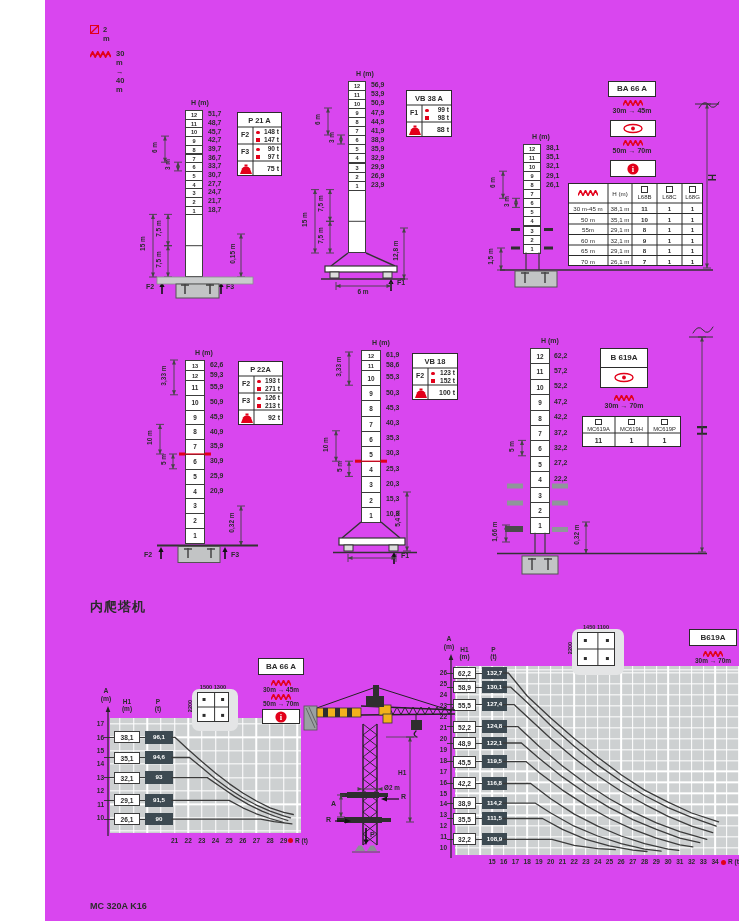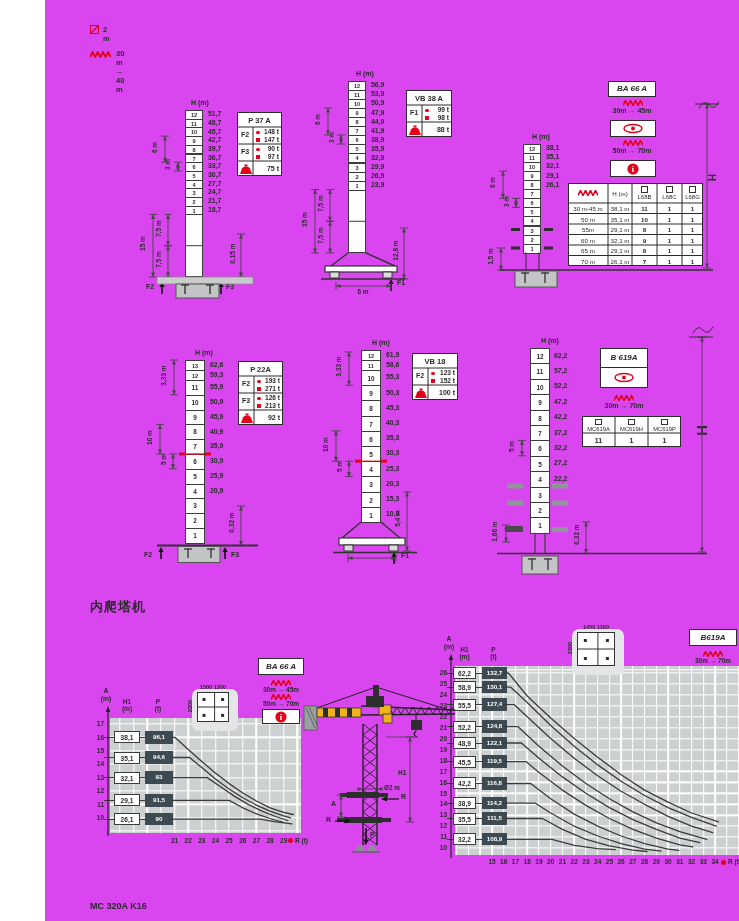--- a/index.html
+++ b/index.html
@@ -1,19 +1,19 @@
 <!DOCTYPE html>
 <html><head>
 <meta charset="utf-8">
 <style>
   html,body{margin:0;padding:0;background:#fff;}
   #root{position:relative;width:739px;height:921px;background:#d946ef;overflow:hidden;
         font-family:"Liberation Sans","DejaVu Sans",sans-serif;color:#2b2b2b;margin-left:45px;}
   .a{position:absolute;}
-  .bx{border:1.5px solid #2b2b2b;background:#fff;box-sizing:border-box;font-style:italic;}
+  .bx{border:1.5px solid #2b2b2b;background:#fff;box-sizing:border-box;}
   .cell{border:1px solid #3c3c3c;background:#fff;box-sizing:border-box;text-align:center;font-weight:bold;}
   .b{font-weight:bold;}
   svg{display:block;}
 </style>
 </head>
 <body>
 <div id="root">
 
 <div class="a" style="left:45px;top:25px;height:12px;">
   <span class="a" style="left:0;top:0;width:9px;height:9px;border:1.4px solid #e2001a;box-sizing:border-box;">
@@ -201,21 +201,21 @@
     <div class="a" style="left: 509px; top: 459.3px; width: 30px; font-size: 6.9px; font-weight: bold;">27,2</div>
     <div class="a cell" style="left: 485px; top: 471.2px; width: 20px; height: 16.4px; font-size: 6.4px; line-height: 15.4px;">4</div>
     <div class="a" style="left: 509px; top: 474.7px; width: 30px; font-size: 6.9px; font-weight: bold;">22,2</div>
     <div class="a cell" style="left: 485px; top: 486.6px; width: 20px; height: 16.4px; font-size: 6.4px; line-height: 15.4px;">3</div>
     <div class="a cell" style="left: 485px; top: 502px; width: 20px; height: 16.4px; font-size: 6.4px; line-height: 15.4px;">2</div>
     <div class="a cell" style="left: 485px; top: 517.4px; width: 20px; height: 16.4px; font-size: 6.4px; line-height: 15.4px;">1</div>
     <div class="a" style="left: 449px; top: 443px; width: 34px; font-size: 6.5px; font-weight: bold; transform: rotate(-90deg); text-align: center;">5 m</div>
     <div class="a" style="left: 432px; top: 528px; width: 34px; font-size: 6.5px; font-weight: bold; transform: rotate(-90deg); text-align: center;">1,66 m</div>
     <div class="a" style="left: 514px; top: 531px; width: 34px; font-size: 6.5px; font-weight: bold; transform: rotate(-90deg); text-align: center;">0,32 m</div>
     <div class="a bx" style="left: 192px; top: 112px; width: 45px; height: 64px;"></div>
-    <div class="a" style="left: 192px; top: 113px; width: 45px; height: 15px; font-size: 7.5px; font-weight: bold; text-align: center; line-height: 15px;">P 37 A</div>
+    <div class="a" style="left: 192px; top: 113px; width: 45px; height: 15px; font-size: 7.5px; font-weight: bold; text-align: center; line-height: 15px;">P 21 A</div>
     <div class="a" style="left: 192px; top: 131px; width: 16px; text-align: center; font-size: 7px; font-weight: bold;">F2</div>
     <div class="a" style="left: 211px; top: 130.5px; width: 3.6px; height: 3.6px; border-radius: 50%; background: rgb(226, 0, 26);"></div>
     <div class="a" style="left: 208px; top: 128px; width: 26px; text-align: right; font-size: 6.6px; font-weight: bold;">148 t</div>
     <div class="a" style="left: 211px; top: 137.5px; width: 4px; height: 4px; background: rgb(226, 0, 26);"></div>
     <div class="a" style="left: 208px; top: 135.8px; width: 26px; text-align: right; font-size: 6.6px; font-weight: bold;">147 t</div>
     <div class="a" style="left: 192px; top: 148px; width: 16px; text-align: center; font-size: 7px; font-weight: bold;">F3</div>
     <div class="a" style="left: 211px; top: 147.5px; width: 3.6px; height: 3.6px; border-radius: 50%; background: rgb(226, 0, 26);"></div>
     <div class="a" style="left: 208px; top: 145px; width: 26px; text-align: right; font-size: 6.6px; font-weight: bold;">90 t</div>
     <div class="a" style="left: 211px; top: 154.5px; width: 4px; height: 4px; background: rgb(226, 0, 26);"></div>
     <div class="a" style="left: 208px; top: 152.8px; width: 26px; text-align: right; font-size: 6.6px; font-weight: bold;">97 t</div>

